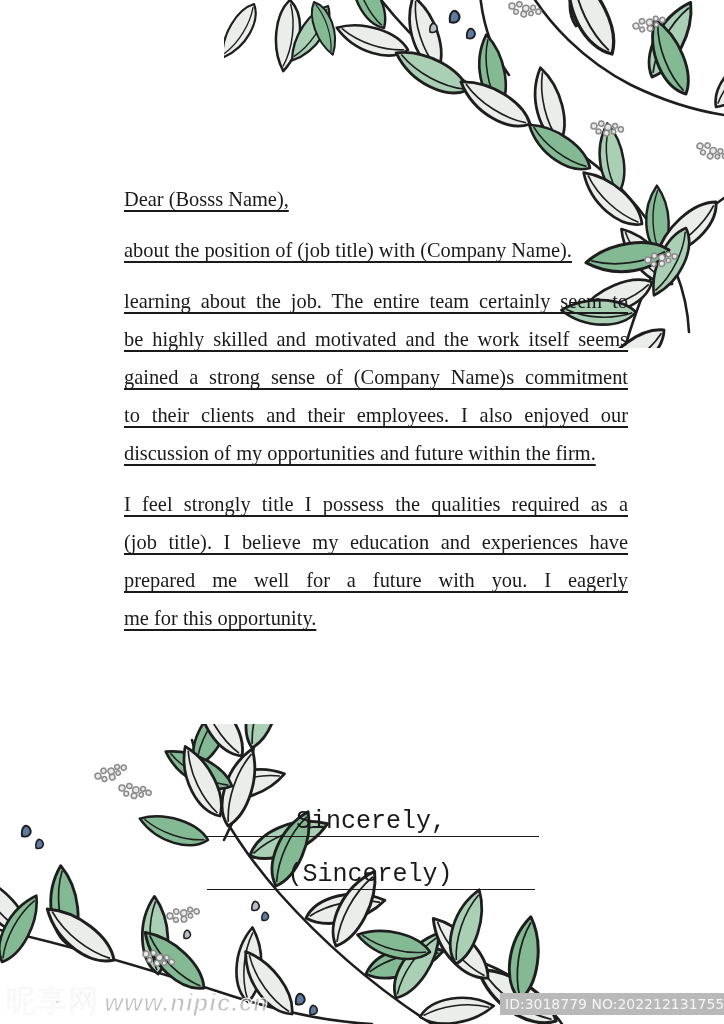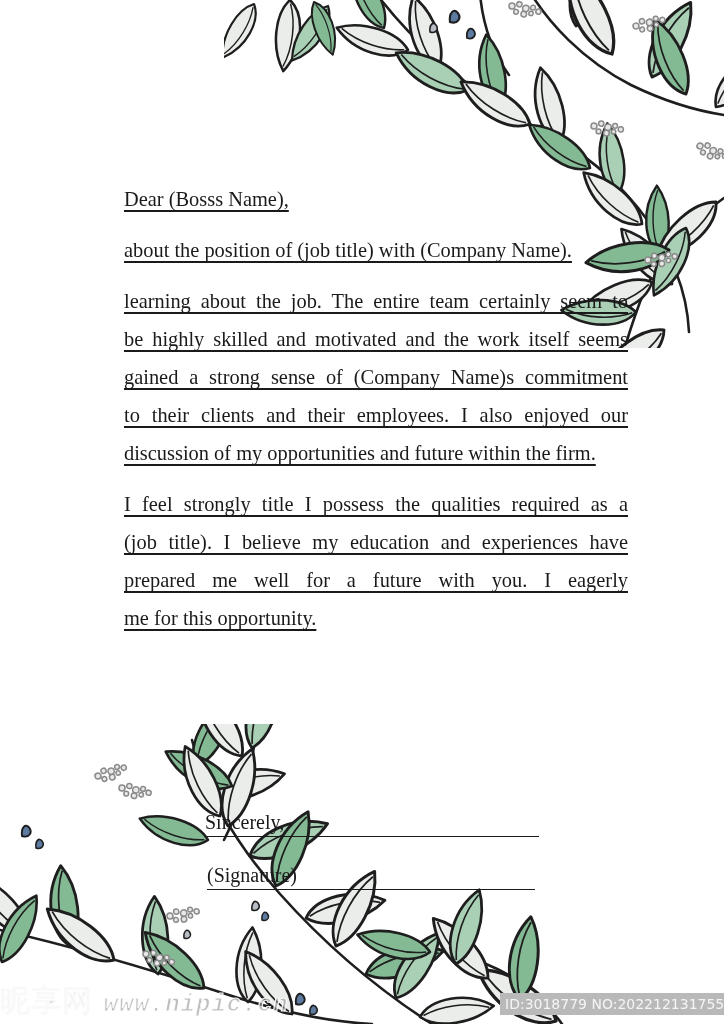--- a/index.html
+++ b/index.html
@@ -30,30 +30,30 @@
   .line{
     line-height:38px;
     text-align:justify;text-align-last:justify;
     text-decoration:underline;
     text-decoration-thickness:1.8px;
     text-underline-offset:4px;
   }
   .line.last{text-align-last:left;}
   .sign-line{
     position:absolute;z-index:2;height:27px;line-height:26px;
-    font-size:20px;color:var(--text);text-align:left;
+    font-size:25px;color:var(--text);text-align:center;
     border-bottom:1.8px solid var(--text);padding-right:2px;
-    font-family:Liberation Serif, serif;
+    font-family:Liberation Mono, monospace;
   }
   #closing{left:205px;top:809px;width:332px;}
   #signature{left:207px;top:862px;width:326px;}
   
   #site-watermark{
-    position:absolute;left:0;bottom:2px;z-index:3;
-    font-family:Liberation Mono, monospace;font-weight:bold;
+    position:absolute;left:6px;bottom:2px;z-index:3;
+    font-family:Liberation Sans, sans-serif;font-weight:bold;
     color:rgba(150,150,150,0.62);
     -webkit-text-stroke:1.2px rgba(255,255,255,0.9);
     letter-spacing:1px;white-space:nowrap;
   }
   #site-watermark .wm-cjk{font-size:30px;font-style:normal;}
   #site-watermark .wm-url{font-size:24px;font-style:italic;}
   #id-box{
     position:absolute;right:0;bottom:9px;z-index:3;
     width:219px;height:22px;line-height:22px;padding-left:5px;
     background:var(--id_box_bg);color:var(--id_text);
@@ -190,21 +190,21 @@
       </div>
       <div class="para">
         <div class="line">I feel strongly title I possess the qualities required as a</div>
         <div class="line">(job title). I believe my education and experiences have</div>
         <div class="line">prepared me well for a future with you. I eagerly</div>
         <div class="line last">me for this opportunity.</div>
       </div>
     </div>
 
   <div id="closing" class="sign-line">Sincerely,</div>
-  <div id="signature" class="sign-line">(Signature)</div>
+  <div id="signature" class="sign-line">(Sincerely)</div>
 
   <div id="site-watermark">
     <span class="wm-cjk">昵享网</span>
     <span class="wm-url">www.nipic.cn</span>
   </div>
   <div id="id-box">ID:3018779 NO:20221213175545991107</div>
 
 </div>
 
 </body></html>

